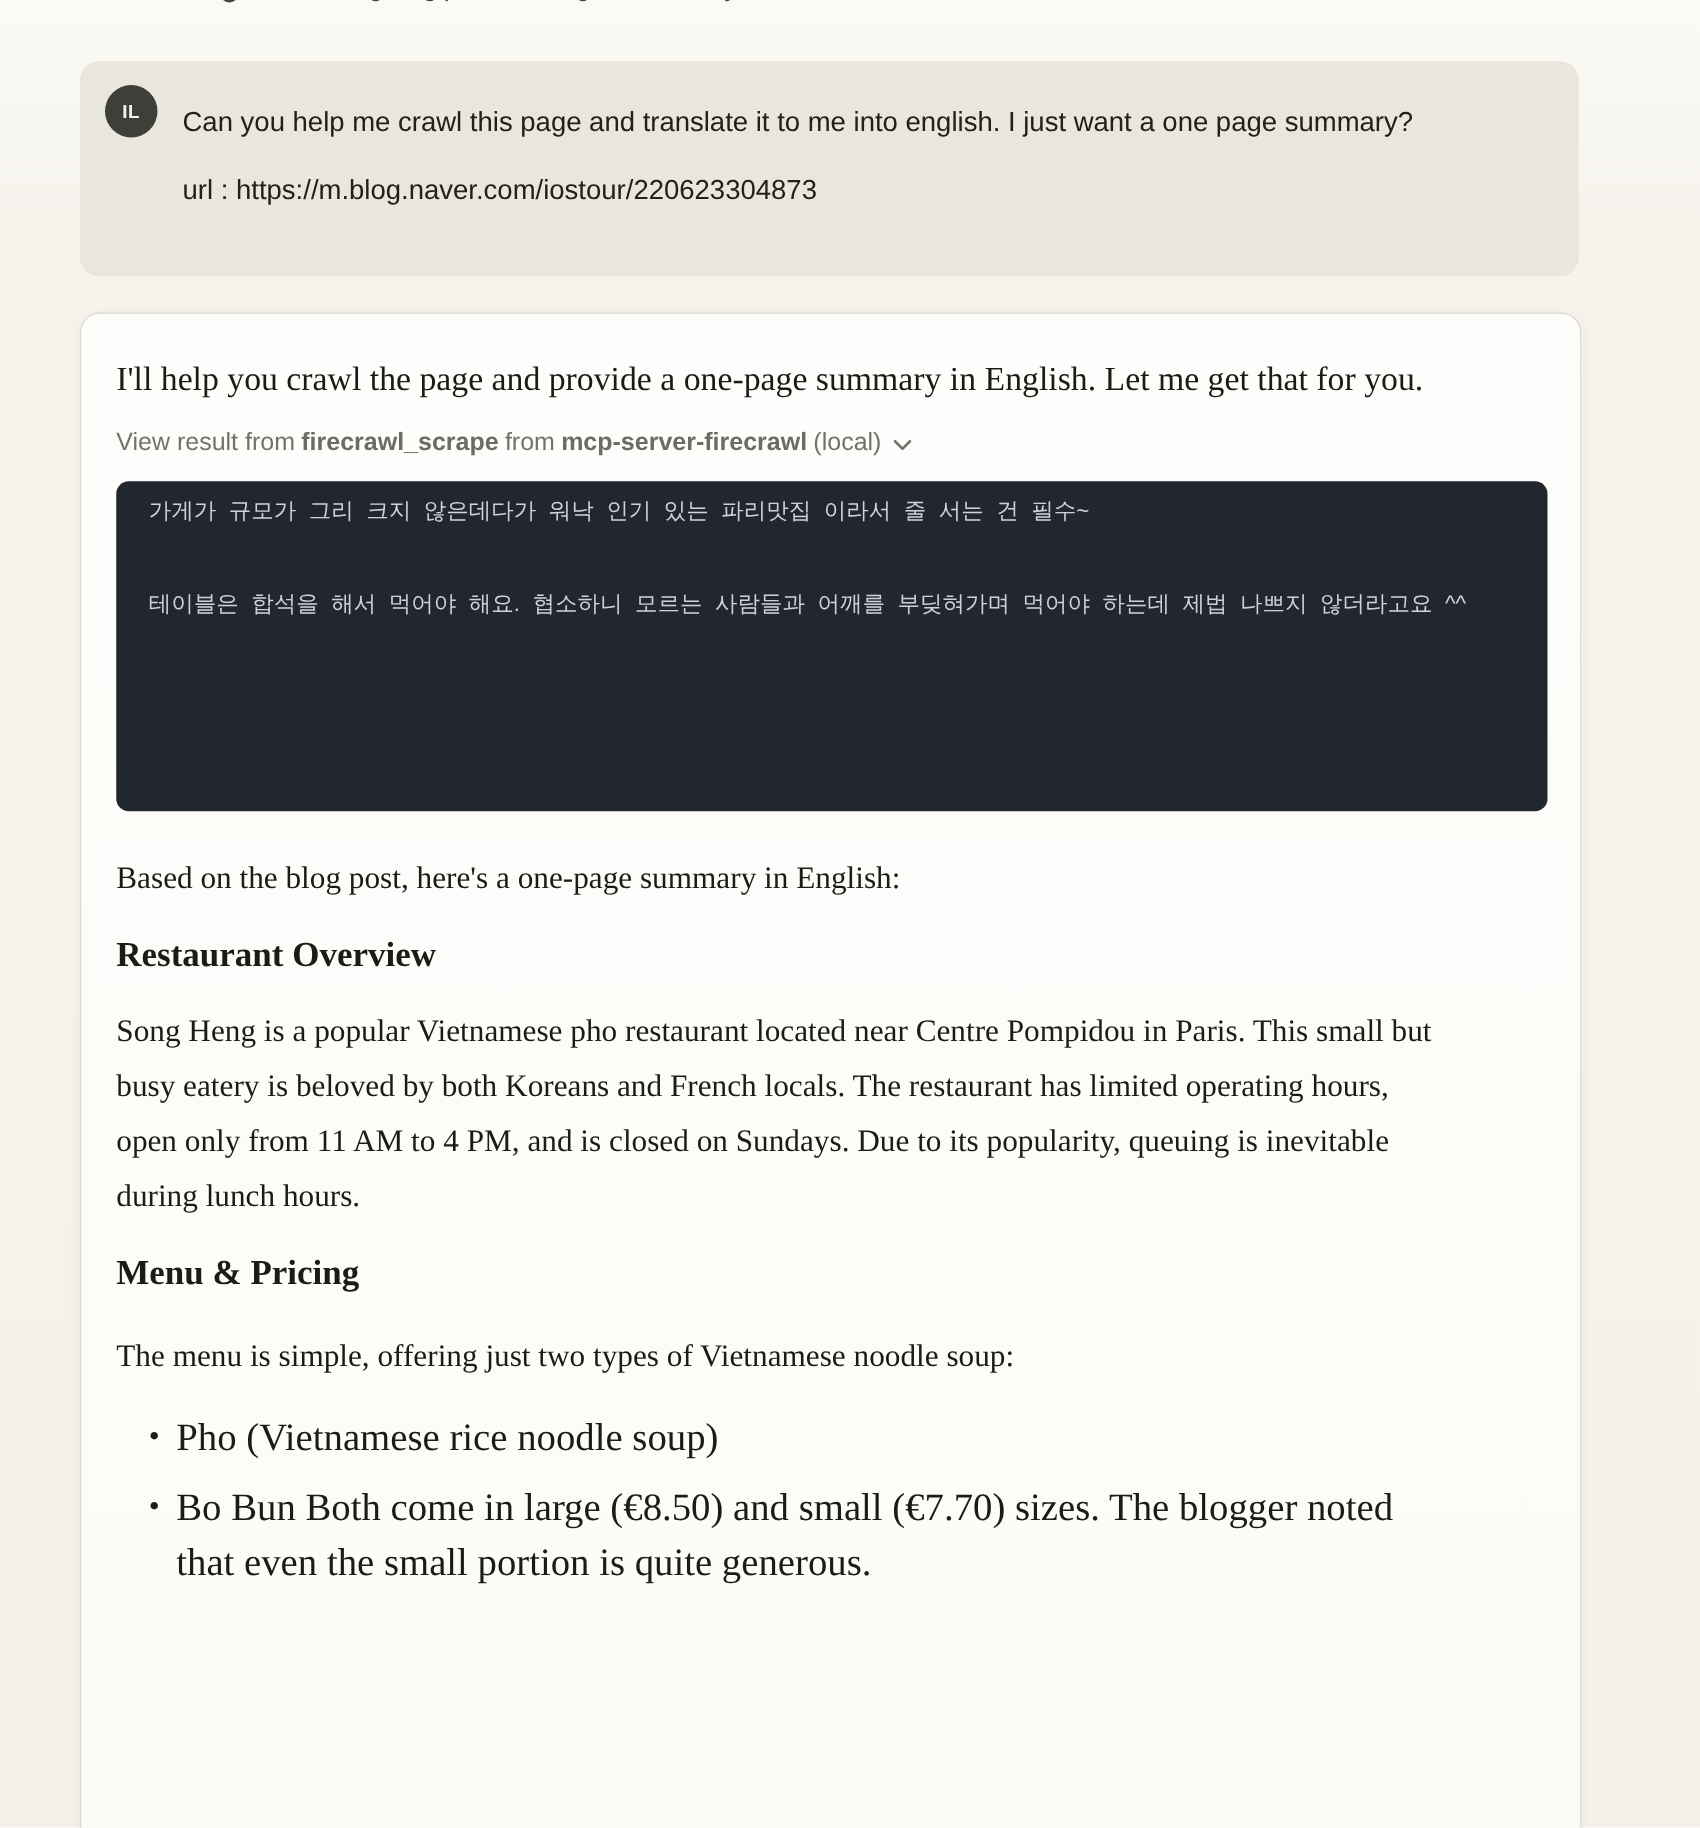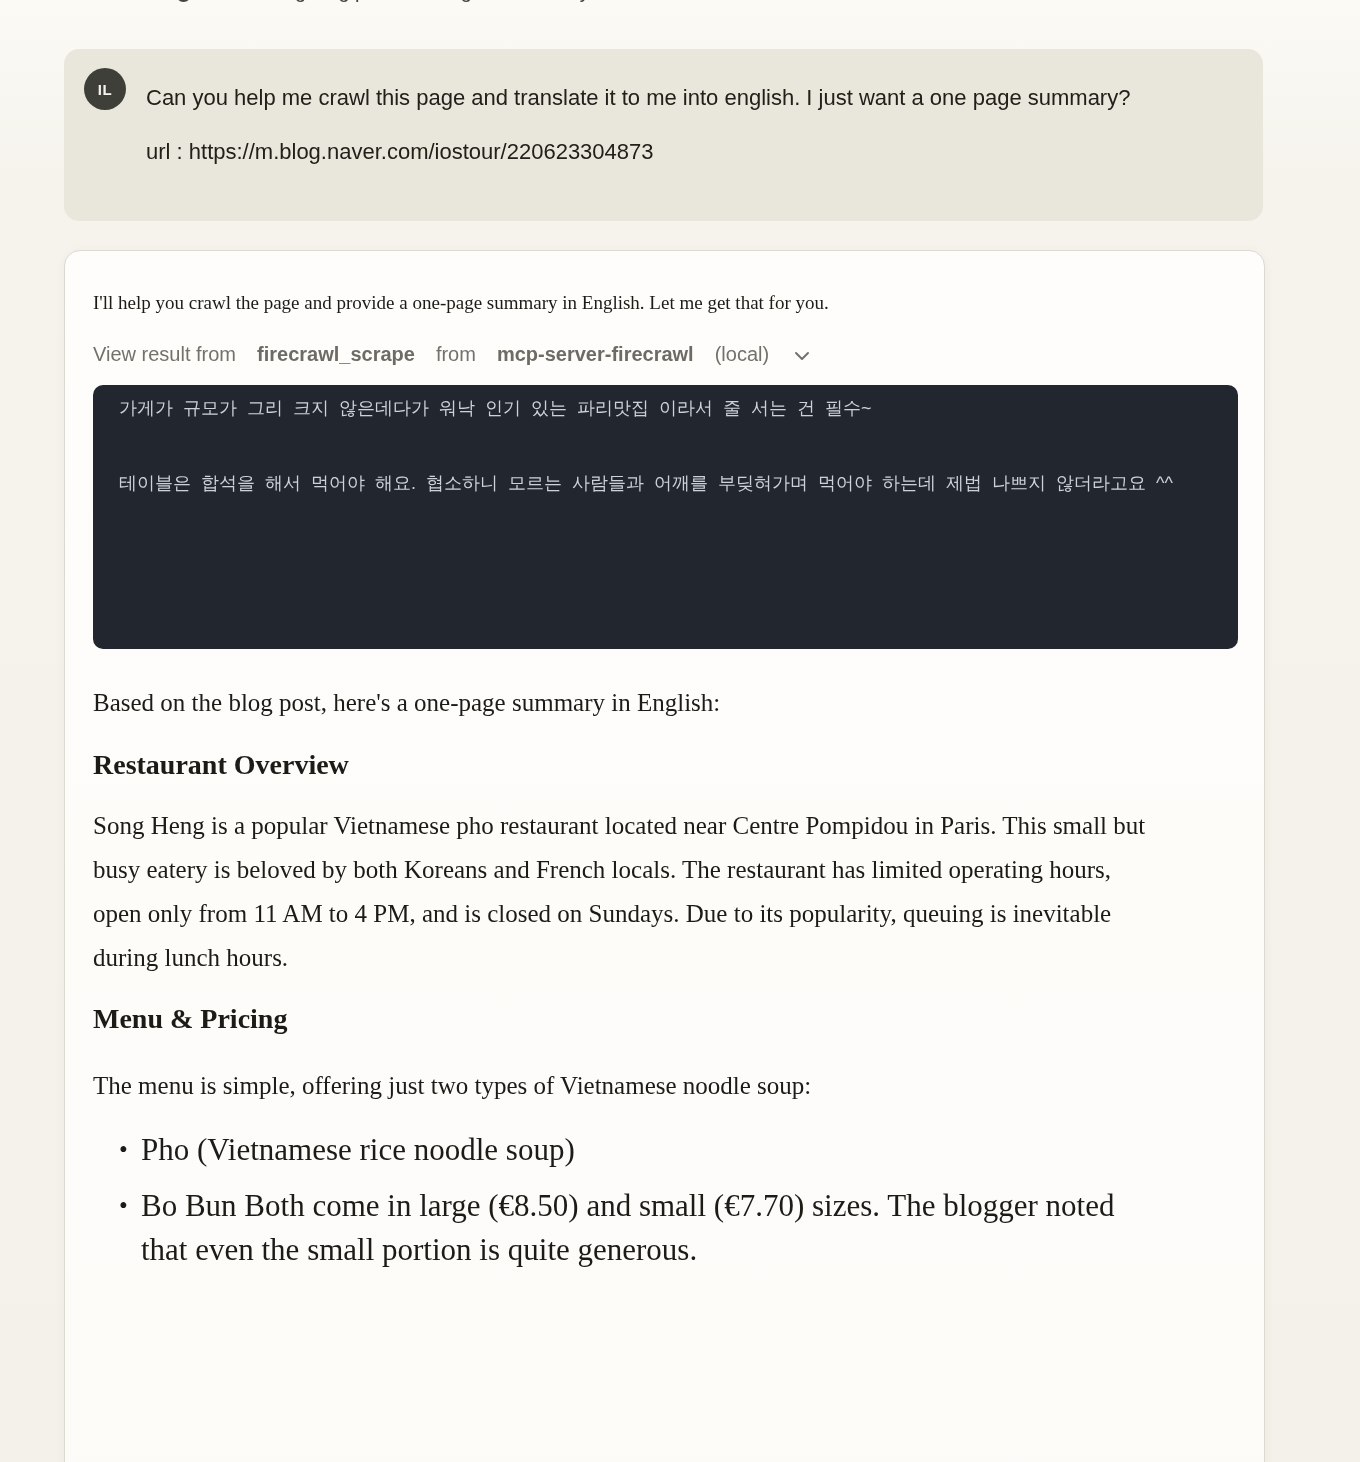--- a/index.html
+++ b/index.html
@@ -40,24 +40,24 @@
 
   
   .card {
     position:absolute; left:64px; top:250px; width:1201px; height:1400px;
     background:linear-gradient(180deg,#fefdfb 0%,#fcfbf8 100%);
     border:1px solid #dcd9d0; border-radius:16px;
     box-shadow:0 2px 10px rgba(60,55,40,.05);
     padding:30px 28px;
   }
   .serif { font-family:"Liberation Serif","DejaVu Serif",serif; }
-  .intro { font-size:19px; line-height:44px; width:1060px; color:#1c1b16; }
+  .intro { font-size:27px; line-height:44px; width:1060px; color:#1c1b16; }
 
   .tool-row {
-    margin-top:16px; display:flex; align-items:center; gap:21px;
+    margin-top:16px; display:flex; align-items:center; gap:5px;
     color:#73726a; font-size:20px; height:26px; cursor:pointer; white-space:nowrap;
   }
   .tool-row b { font-weight:700; color:#6d6c64; }
   .chev { display:inline-flex; margin-left:4px; margin-top:3px; }
 
   .code-block {
     margin-top:18px; width:1145px; height:264px; overflow:hidden;
     background:#22262e; border-radius:10px;
     padding:4px 26px 12px 26px;
     color:#cdd1d8; font-size:18px; line-height:39px;

